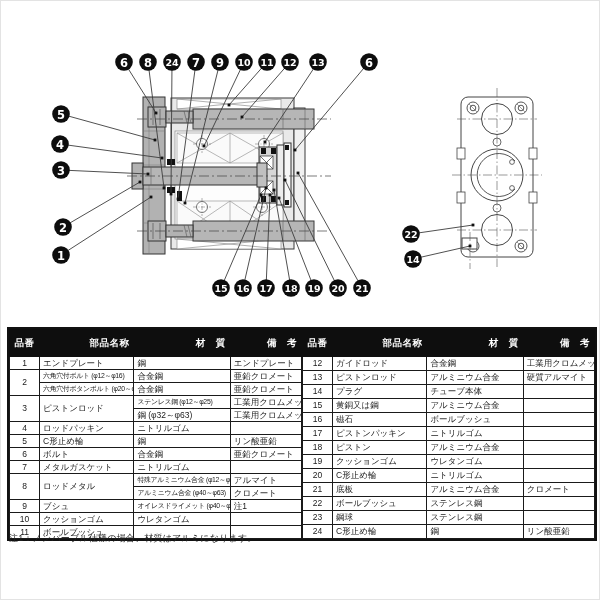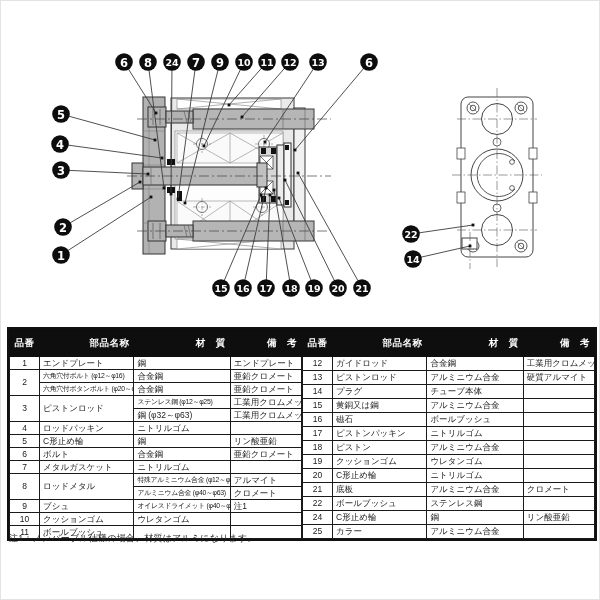--- a/index.html
+++ b/index.html
@@ -543,29 +543,29 @@
             <td>アルミニウム合金</td>
             <td>クロメート</td>
           </tr>
           <tr>
             <td class="num">22</td>
             <td>ボールブッシュ</td>
             <td>ステンレス鋼</td>
             <td></td>
           </tr>
           <tr>
+            <td class="num">23</td>
+            <td>鋼球</td>
+            <td>ステンレス鋼</td>
+            <td></td>
+          </tr>
+          <tr>
             <td class="num">24</td>
             <td>C形止め輪</td>
             <td>鋼</td>
             <td>リン酸亜鉛</td>
           </tr>
-          <tr>
-            <td class="num">25</td>
-            <td>カラー</td>
-            <td>アルミニウム合金</td>
-            <td></td>
-          </tr>
         </tbody>
     </table>
   </div>
 
   <div class="footnote">注1：ノンバーブル仕様の場合、材質はアルミになります。</div>
 </div>
 
 </body></html>

